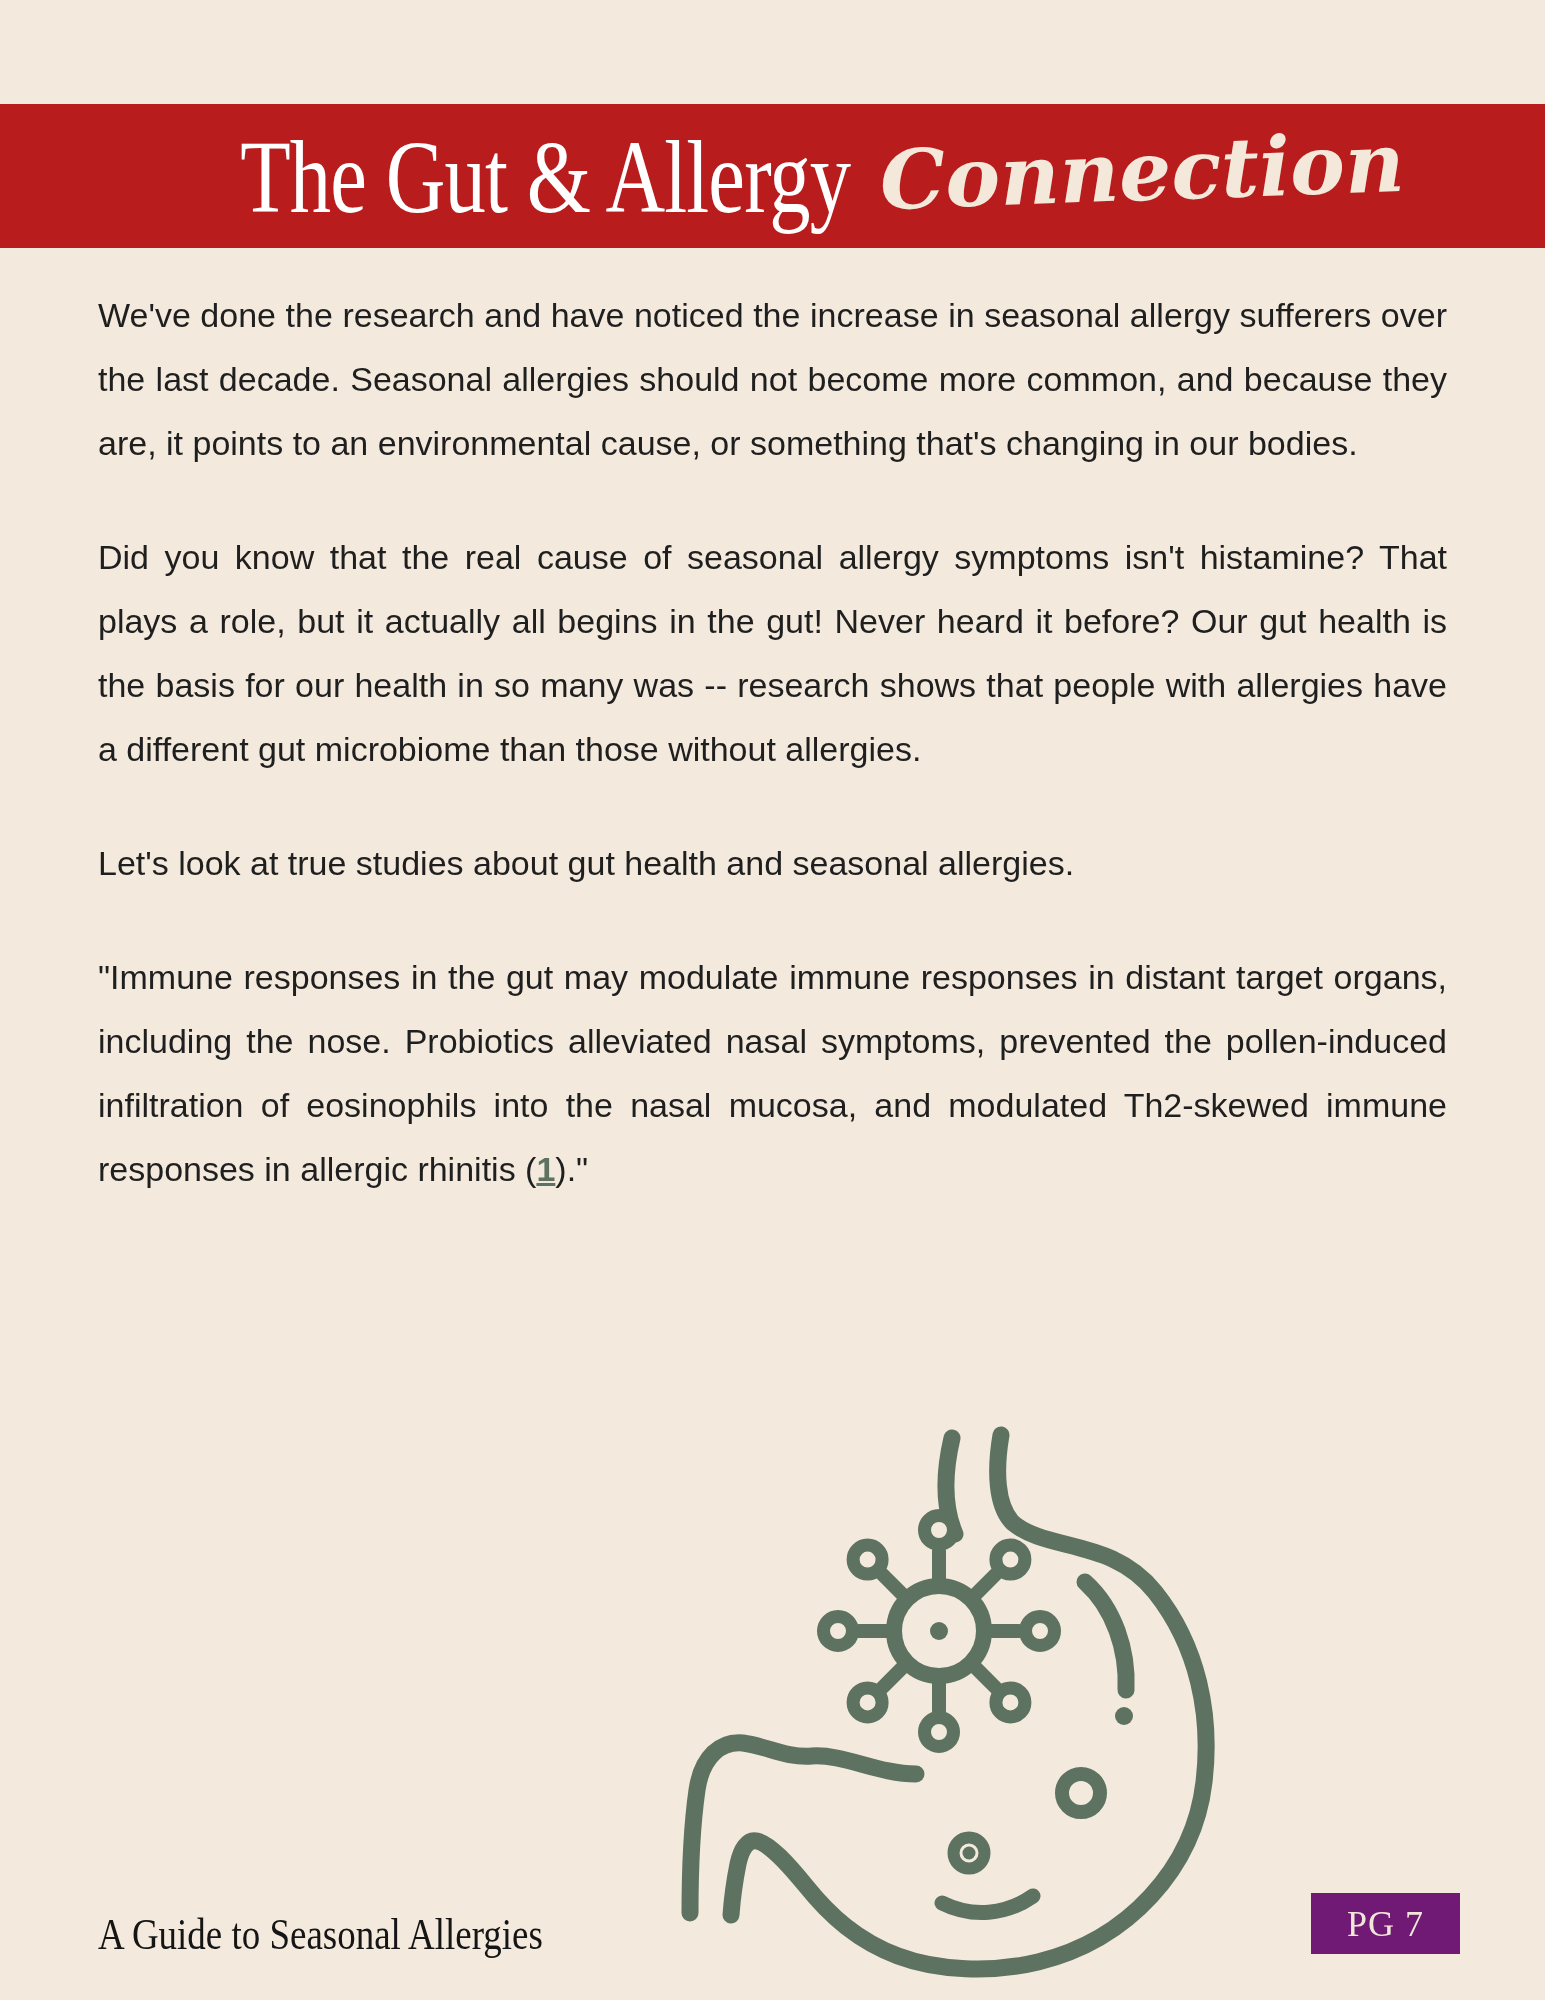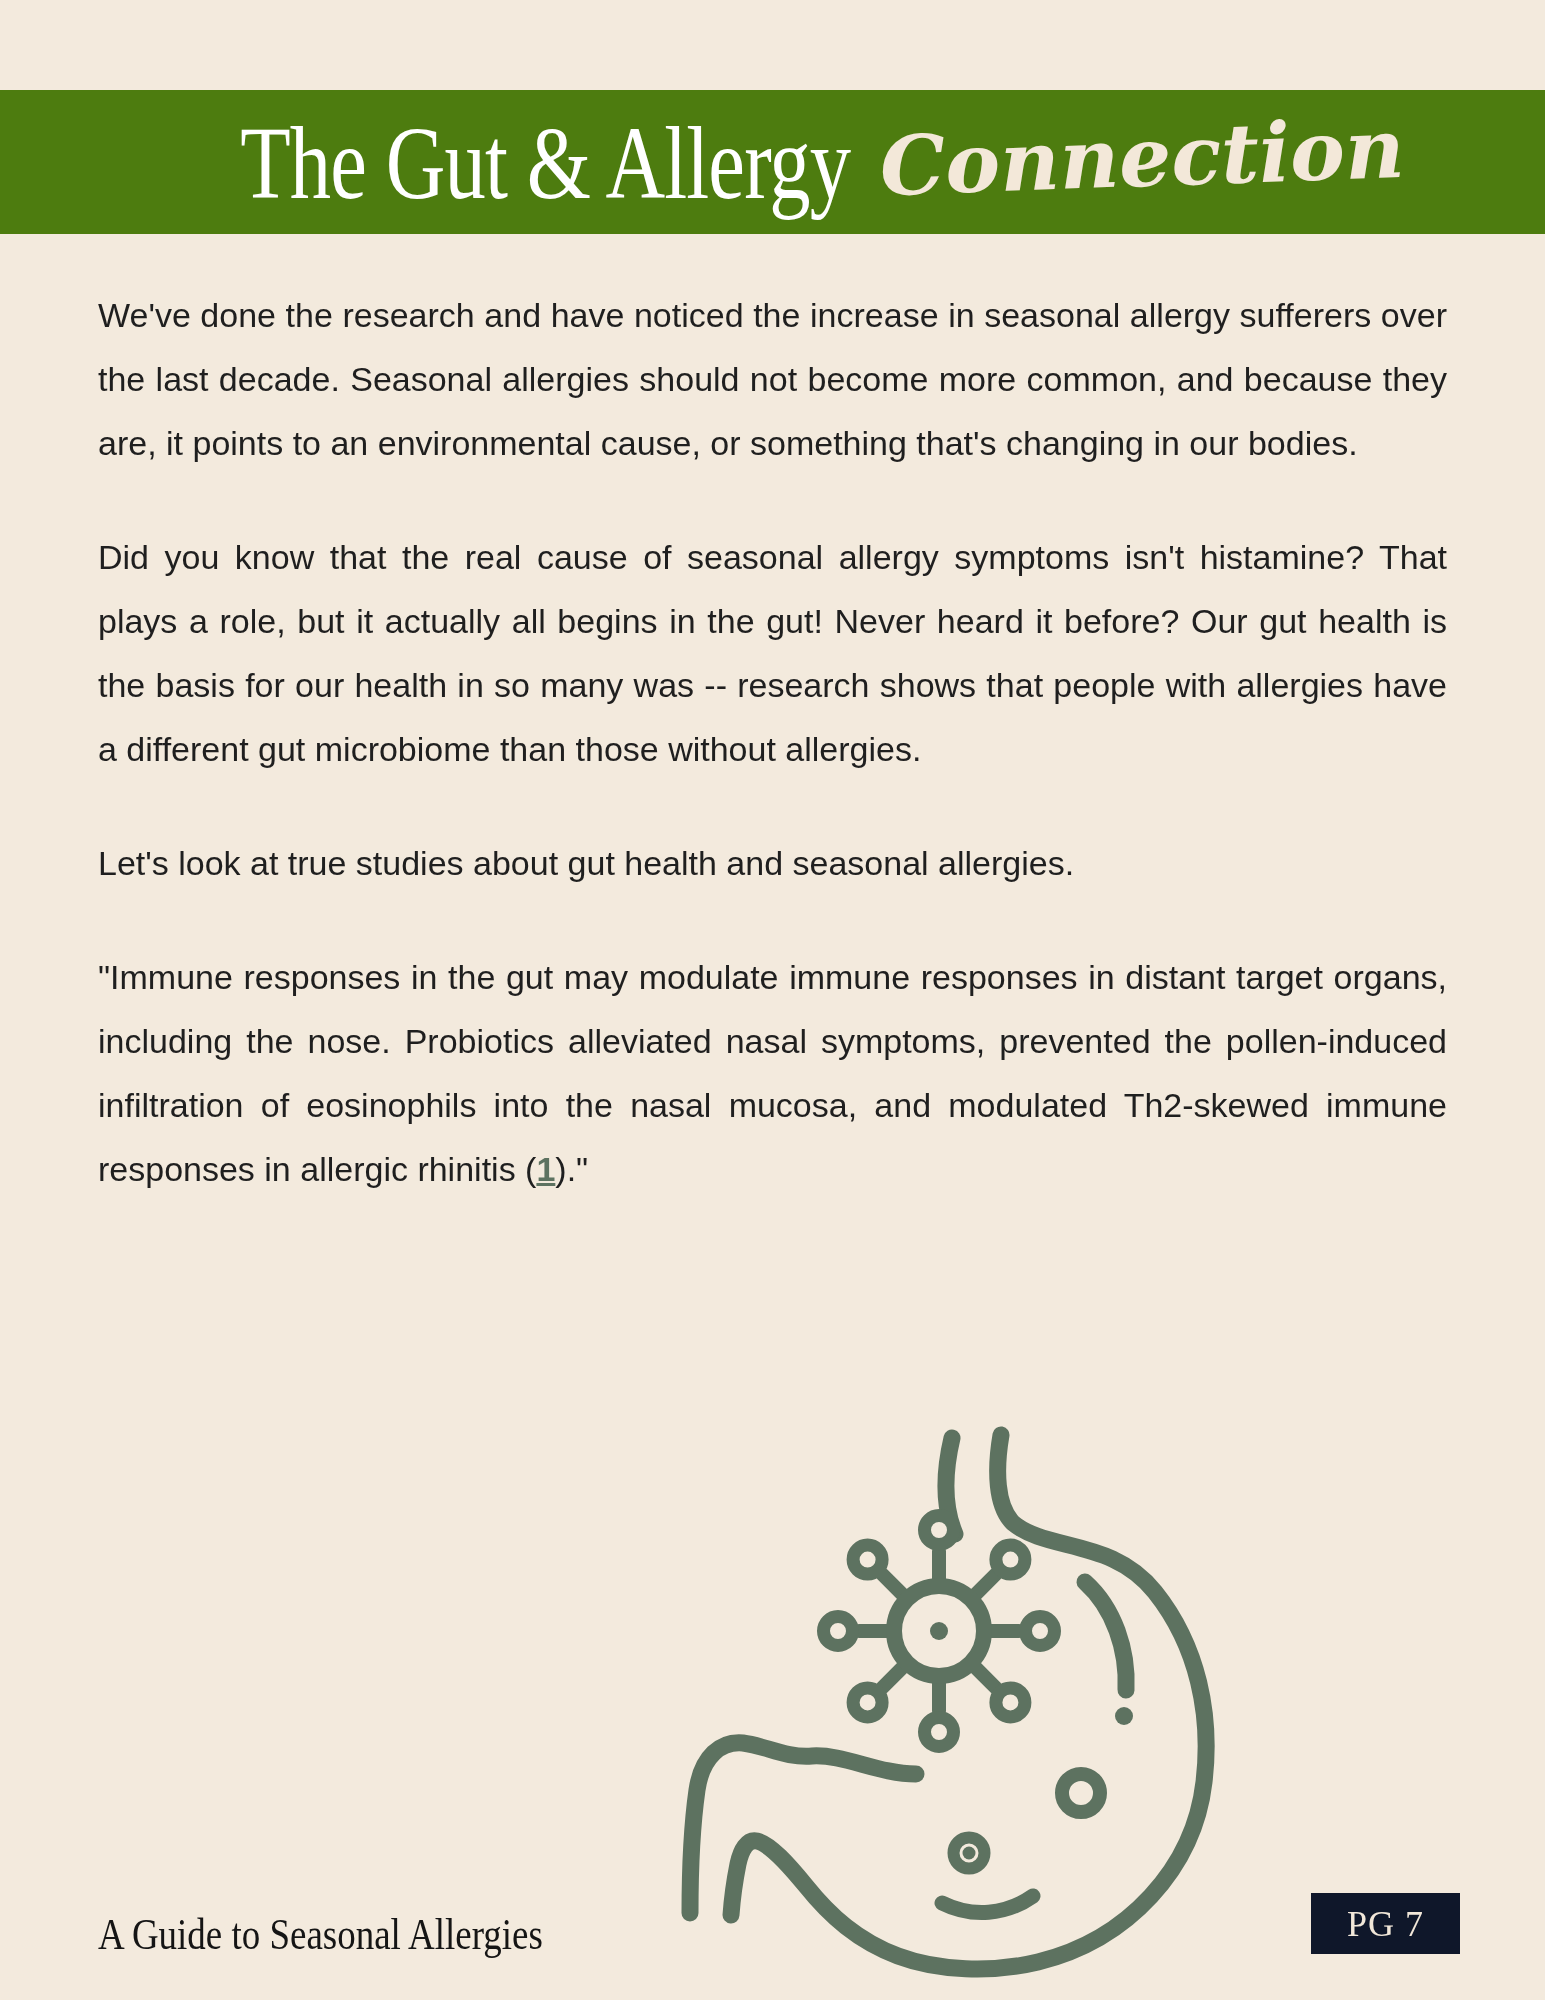--- a/index.html
+++ b/index.html
@@ -6,23 +6,23 @@
   .page{
     position:relative;
     width:1545px;
     height:2000px;
     background:#f3eadd;
     overflow:hidden;
     font-family:"Liberation Sans", sans-serif;
   }
   .banner{
     position:absolute;
-    top:90px; left:0;
+    top:104px; left:0;
     width:1545px; height:144px;
-    background:#4d7c0f;
+    background:#b91c1c;
     display:flex;
     justify-content:center;
     align-items:center;
     gap:30px;
   }
   .banner-title-main{
     font-family:"Liberation Serif", serif;
     font-size:96px;
     font-weight:500;
     color:#ffffff;
@@ -70,21 +70,21 @@
     color:#151515;
     white-space:nowrap;
     transform:scaleX(.88) scaleY(1.05);
     transform-origin:left center;
     letter-spacing:0px;
   }
   .page-badge{
     position:absolute;
     left:1311px; top:1893px;
     width:149px; height:61px;
-    background:#0f172a;
+    background:#701a75;
     display:flex;
     align-items:center;
     justify-content:center;
     font-family:"Liberation Serif", serif;
     font-size:36px;
     color:#f1e7d9;
     letter-spacing:1px;
   }
 </style>
 </head>

